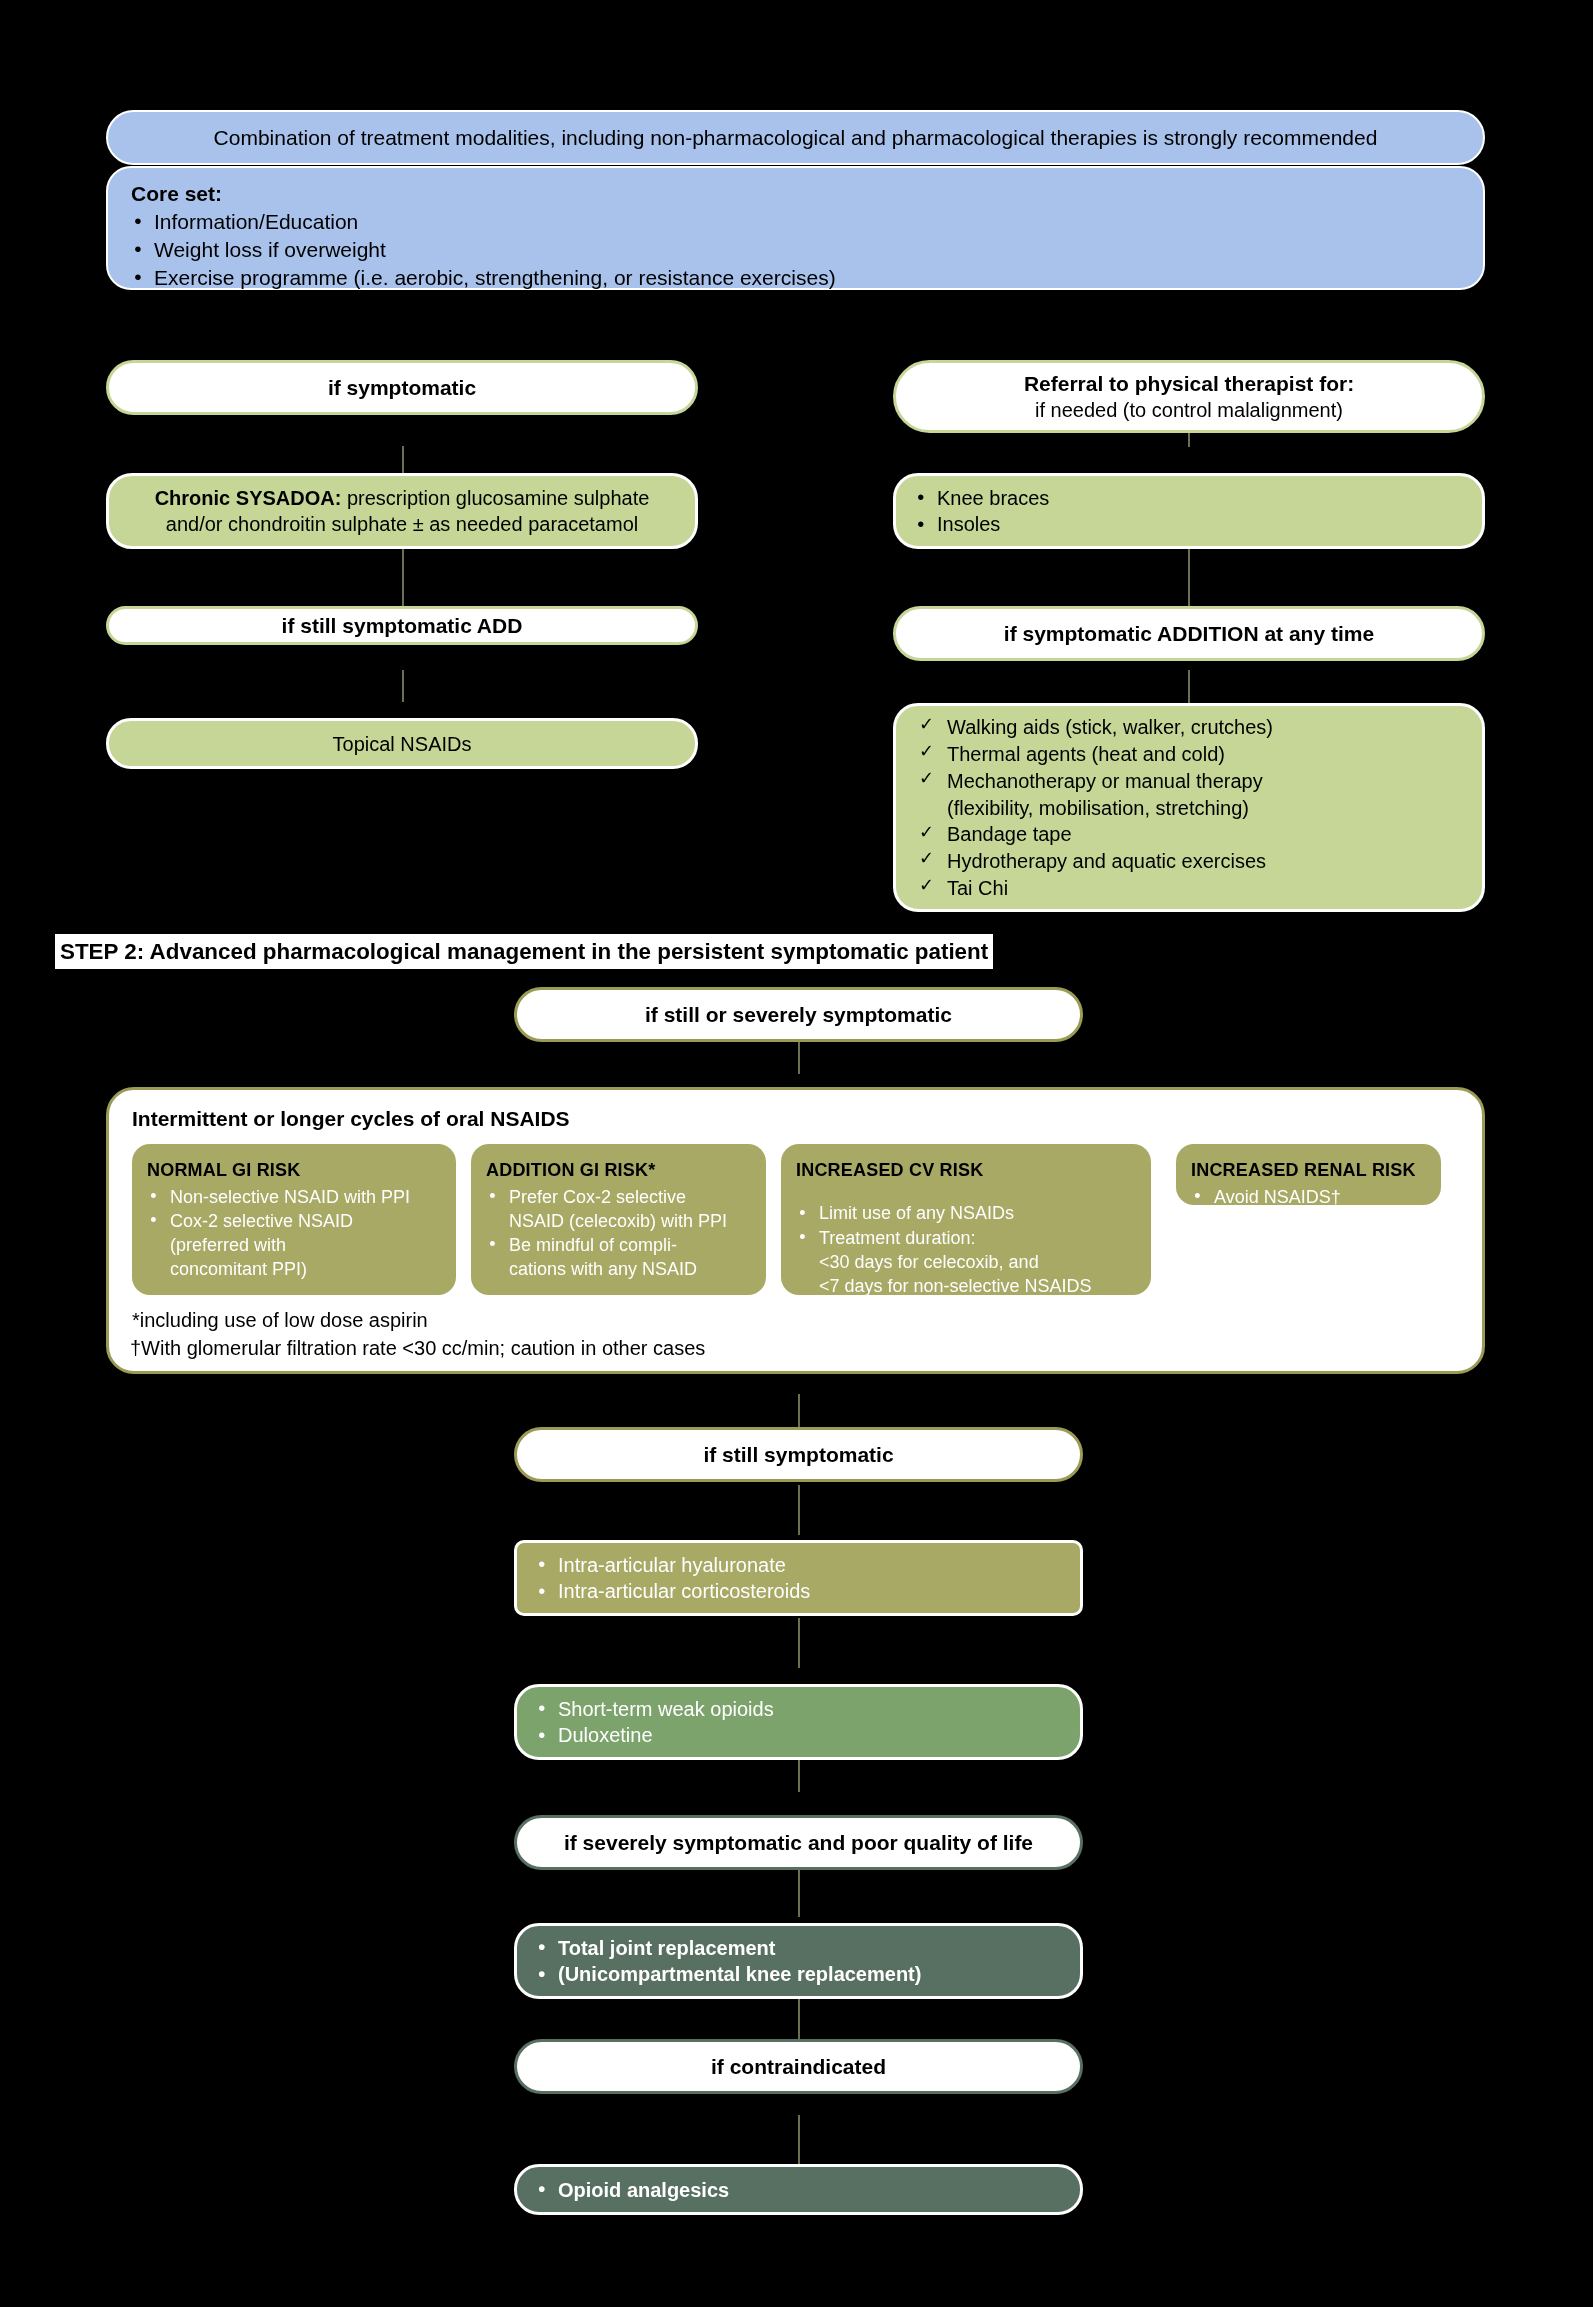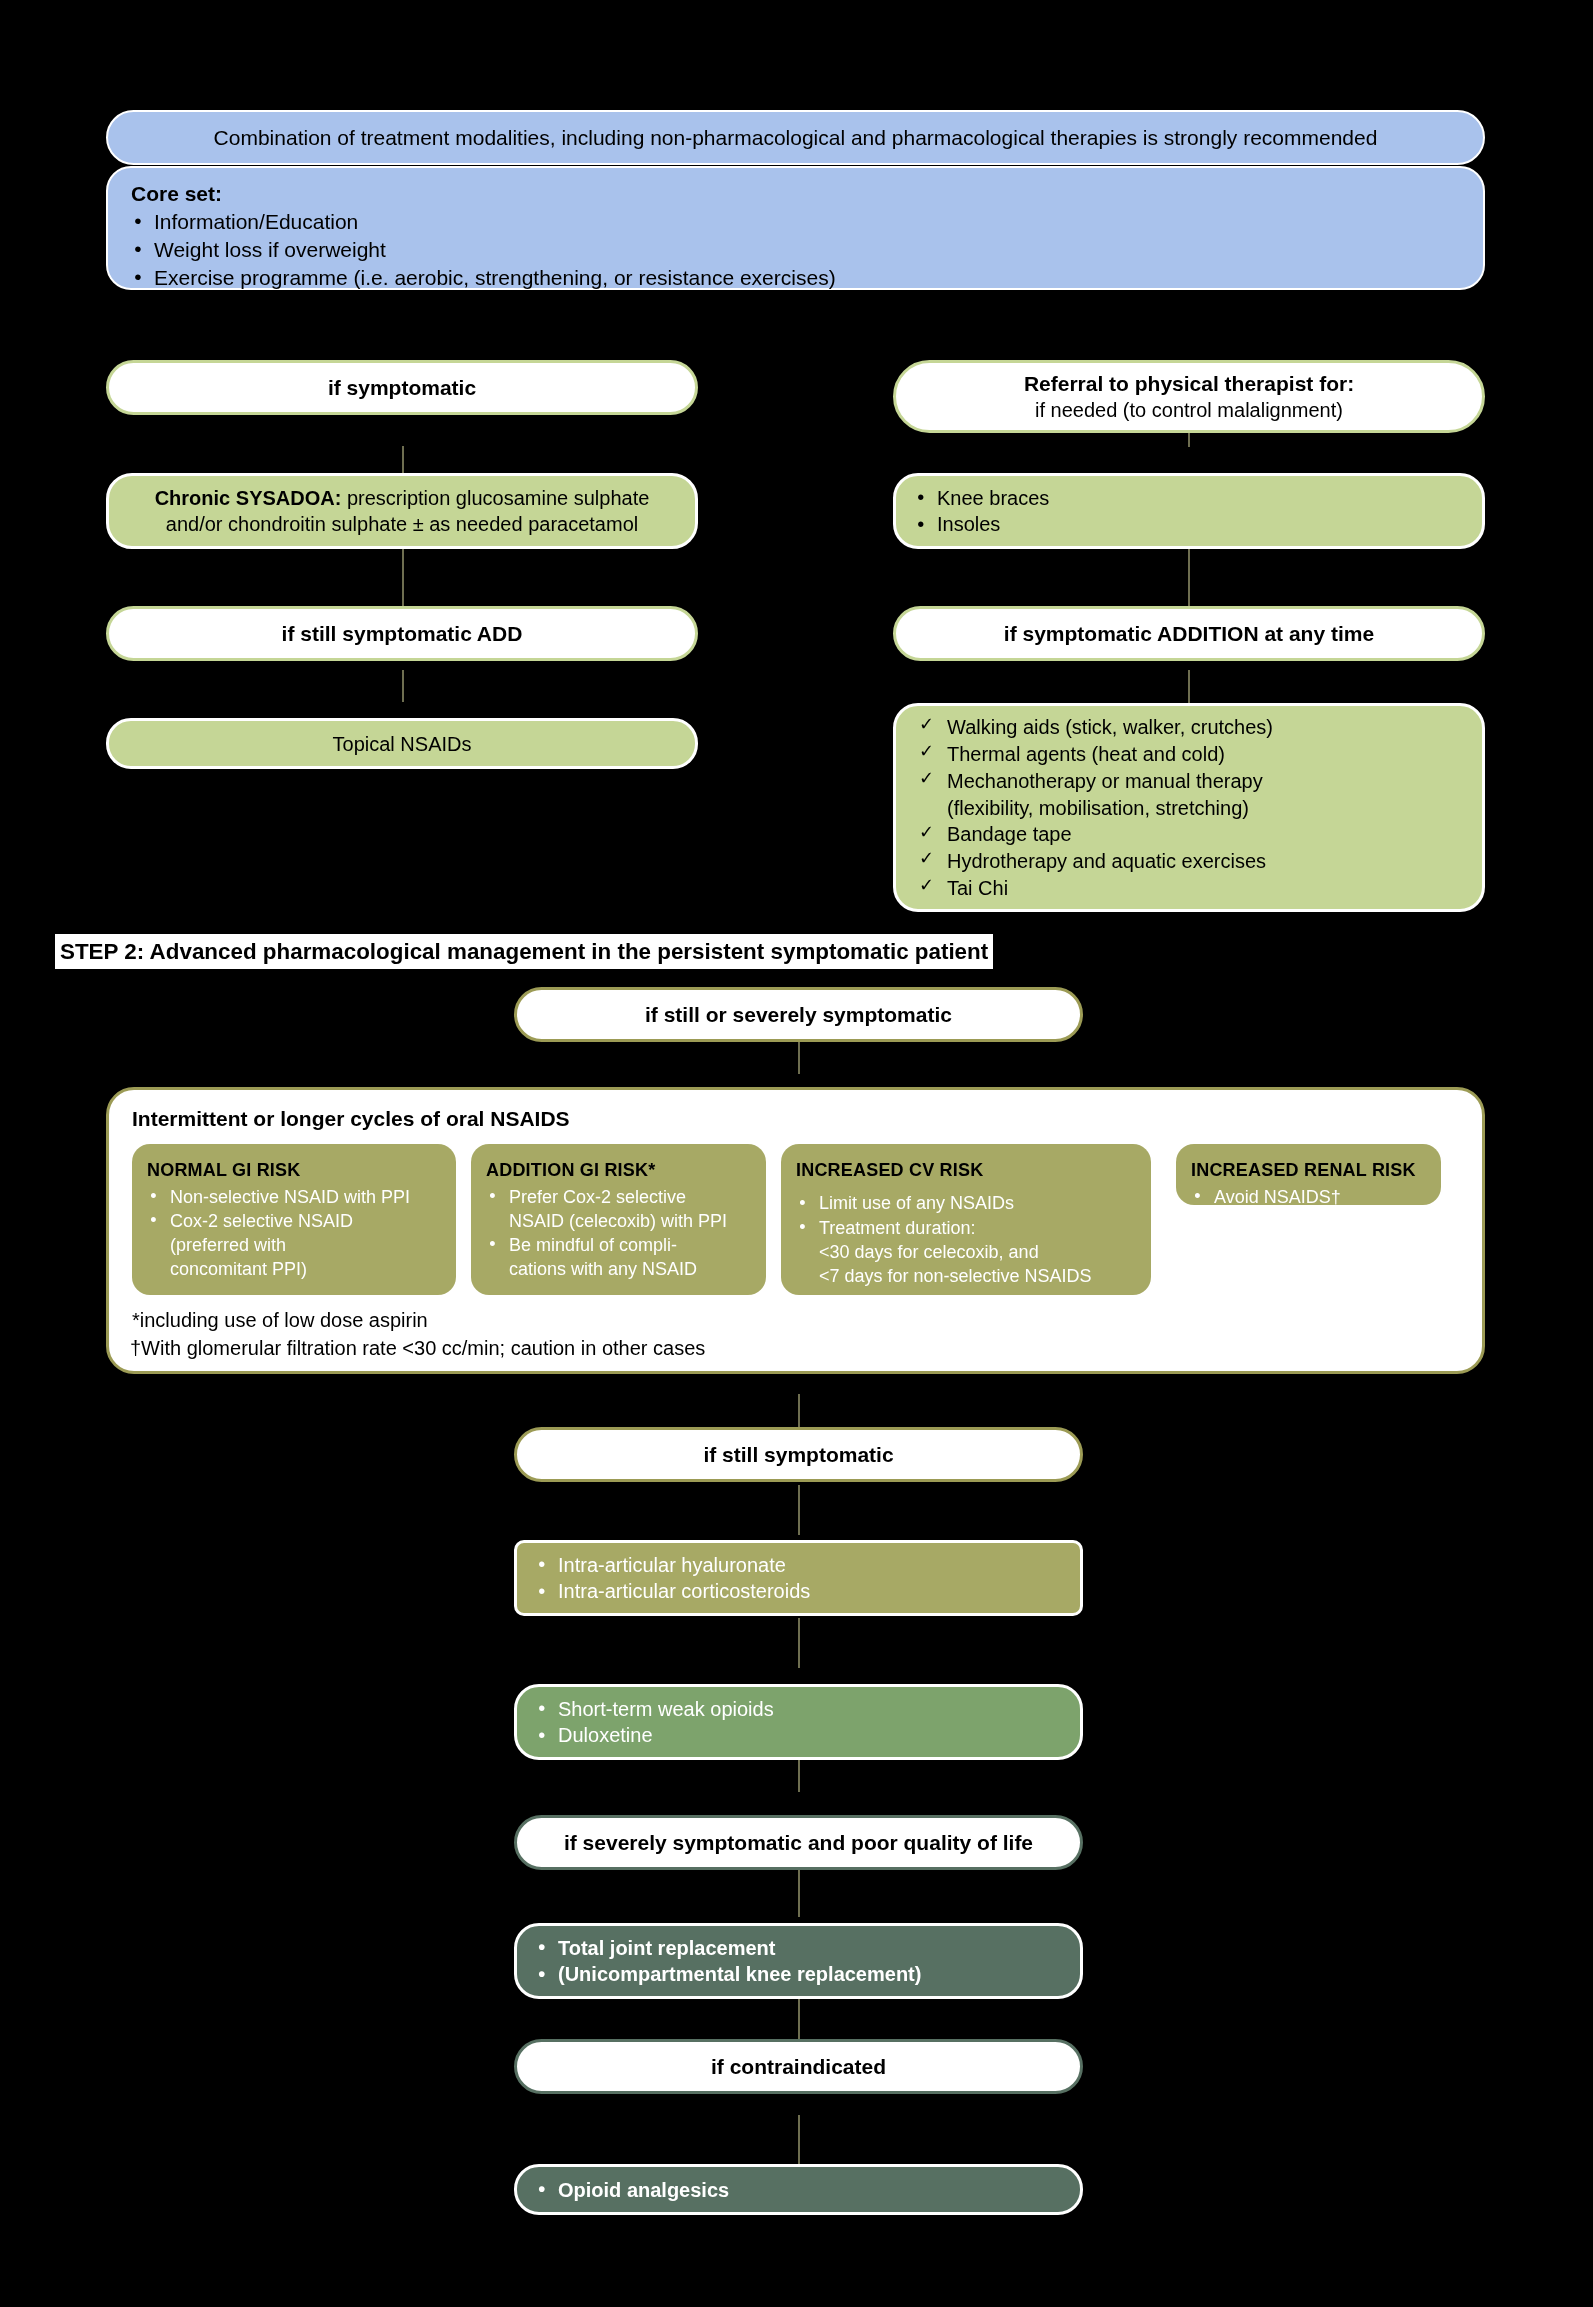--- a/index.html
+++ b/index.html
@@ -186,21 +186,21 @@
     <div class="t fs-body dark bold">if symptomatic</div>
   </div>
 
   <div class="box light-green" style="left:106px; top:473px; width:592px; height:76px; padding:0 18px;border-radius:26px;">
     <div class="t fs-bodysm dark" style="text-align:center;">
       <span class="bold">Chronic SYSADOA:</span><span> prescription glucosamine sulphate</span>
     </div>
     <div class="t fs-bodysm dark" style="text-align:center;">and/or chondroitin sulphate ± as needed paracetamol</div>
   </div>
 
-  <div class="box cond" style="left:106px; top:606px; width:592px; height:55px;">
+  <div class="box cond" style="left:106px; top:606px; width:592px; height:39px;">
     <div class="t fs-body dark bold">if still symptomatic ADD</div>
   </div>
 
   <div class="box light-green" style="left:106px; top:718px; width:592px; height:51px; align-items:center;">
     <div class="t fs-bodysm dark">Topical NSAIDs</div>
   </div>
 
   <div class="box cond" style="left:893px; top:360px; width:592px; height:73px;">
     <div class="t fs-body dark bold">Referral to physical therapist for:</div>
     <div class="t fs-bodysm dark">if needed (to control malalignment)</div>
@@ -255,21 +255,21 @@
       <ul class="list t fs-risk white" style="margin-top:3.3px;">
         <li>Prefer Cox-2 selective</li>
         <li class="cont">NSAID (celecoxib) with PPI</li>
         <li>Be mindful of compli-</li>
         <li class="cont">cations with any NSAID</li>
       </ul>
     </div>
 
     <div class="risk-card" style="left:672px; top:54px; width:370px; height:151px;">
       <div class="t fs-riskh dark">INCREASED CV RISK</div>
-      <ul class="list t fs-risk white" style="margin-top:10px;">
+      <ul class="list t fs-risk white" style="margin-top:20px;">
         <li>Limit use of any NSAIDs</li>
         <li>Treatment duration:</li>
         <li class="cont">&lt;30 days for celecoxib, and</li>
         <li class="cont">&lt;7 days for non-selective NSAIDS</li>
       </ul>
     </div>
 
     <div class="risk-card" style="left:1067px; top:54px; width:265px; height:61px;">
       <div class="t fs-riskh dark">INCREASED RENAL RISK</div>
       <ul class="list t fs-risk white" style="margin-top:3.3px;">

